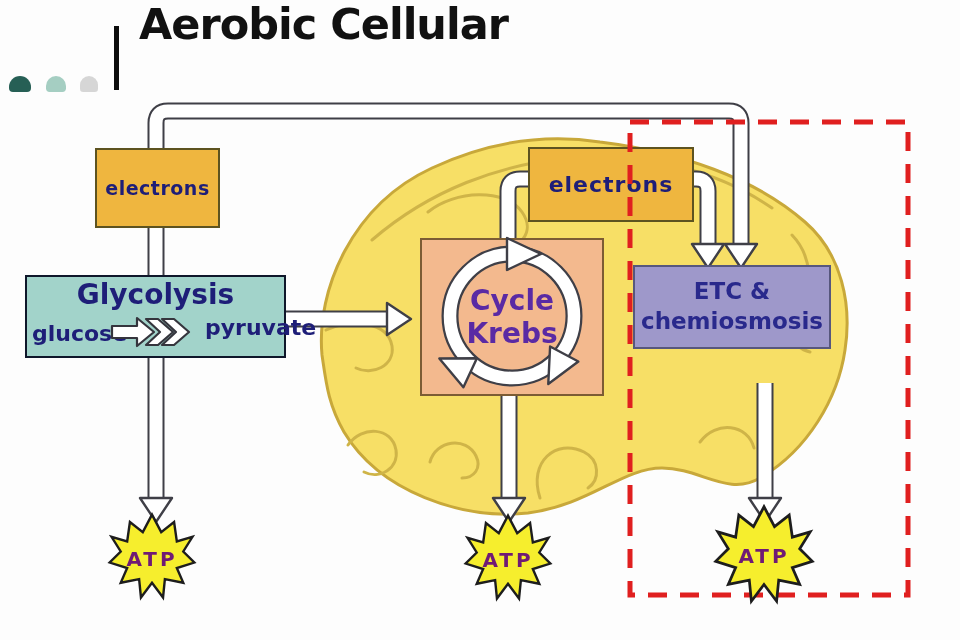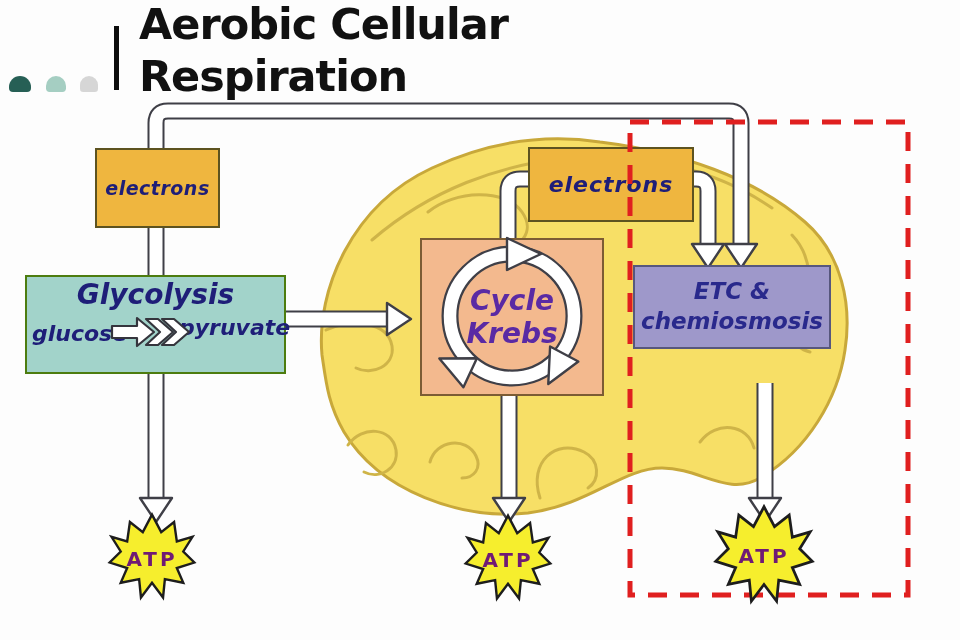--- a/index.html
+++ b/index.html
@@ -16,30 +16,30 @@
     font-size:43px;font-weight:800;line-height:1.22;letter-spacing:-1px;
     color:var(--title-text);
   }
   .accent-bar{position:absolute;left:114px;top:26px;width:5px;height:64px;background:#0d0d0d;z-index:5;}
   .dot{position:absolute;top:76px;height:16px;border-radius:11px 11px 4px 4px;z-index:5;}
   .dot1{left:9px;width:22px;background:var(--dot1);}
   .dot2{left:46px;width:20px;background:var(--dot2);}
   .dot3{left:80px;width:18px;background:var(--dot3);}
 
   
-  .box{position:absolute;box-sizing:border-box;z-index:2;display:flex;align-items:center;justify-content:center;text-align:center;font-style:italic;}
+  .box{position:absolute;box-sizing:border-box;z-index:2;display:flex;align-items:center;justify-content:center;text-align:center;}
   .box-electrons-left{left:95px;top:148px;width:125px;height:80px;background:var(--electrons-box);border:2px solid #5d5320;
     font-size:19px;font-weight:700;letter-spacing:.5px;color:var(--label-navy);}
   .box-electrons-right{left:528px;top:147px;width:166px;height:75px;background:var(--electrons-box);border:2px solid #5d5320;
     font-size:22px;font-weight:700;letter-spacing:1px;color:var(--label-navy);}
-  .box-glycolysis{left:25px;top:275px;width:261px;height:99px;background:var(--glycolysis-box);border:2px solid #4d7c0f;display:block;}
+  .box-glycolysis{left:25px;top:275px;width:261px;height:83px;background:var(--glycolysis-box);border:2px solid #0f172a;display:block;}
   .gly-title{position:absolute;left:0;top:1px;width:100%;text-align:center;
     font-size:28px;font-weight:700;color:var(--label-navy);}
   .glucose{position:absolute;left:5px;top:44px;font-size:22px;font-weight:700;color:var(--label-navy);white-space:nowrap;}
-  .pyruvate{position:absolute;left:152px;top:38px;font-size:22px;font-weight:700;color:var(--label-navy);white-space:nowrap;text-align:right;}
+  .pyruvate{position:absolute;left:178px;top:38px;font-size:22px;font-weight:700;color:var(--label-navy);white-space:nowrap;text-align:right;}
   .box-krebs{left:420px;top:238px;width:184px;height:158px;background:var(--krebs-box);border:2px solid #7c5c34;
     font-size:28px;font-weight:700;line-height:1.18;color:var(--krebs-text);}
   .box-etc{left:633px;top:265px;width:198px;height:84px;background:var(--etc-box);border:2px solid #57577d;
     font-size:23px;font-weight:700;line-height:1.3;color:var(--etc-text);white-space:nowrap;align-items:center;}
 
   
   .atp{position:absolute;z-index:4;transform:translate(-50%,-50%);
     font-size:20px;font-weight:700;letter-spacing:3px;color:#701a75;}
   .atp-left{left:152px;top:559px;}
   .atp-middle{left:508px;top:560px;}
@@ -182,20 +182,19 @@
     <use href="#atp-star" transform="translate(508,558) scale(0.92)"></use>
     <use href="#atp-star" transform="translate(764,555) scale(1.05)"></use>
   </svg>
 
   <div class="atp atp-left">ATP</div>
   <div class="atp atp-middle">ATP</div>
   <div class="atp atp-right">ATP</div>
 
   <div class="title">
     <div>Aerobic Cellular</div>
-    <div>Respiration</div>
   </div>
   <div class="accent-bar"></div>
   <div class="dot dot1"></div>
   <div class="dot dot2"></div>
   <div class="dot dot3"></div>
 
 </div>
 
 </body></html>

